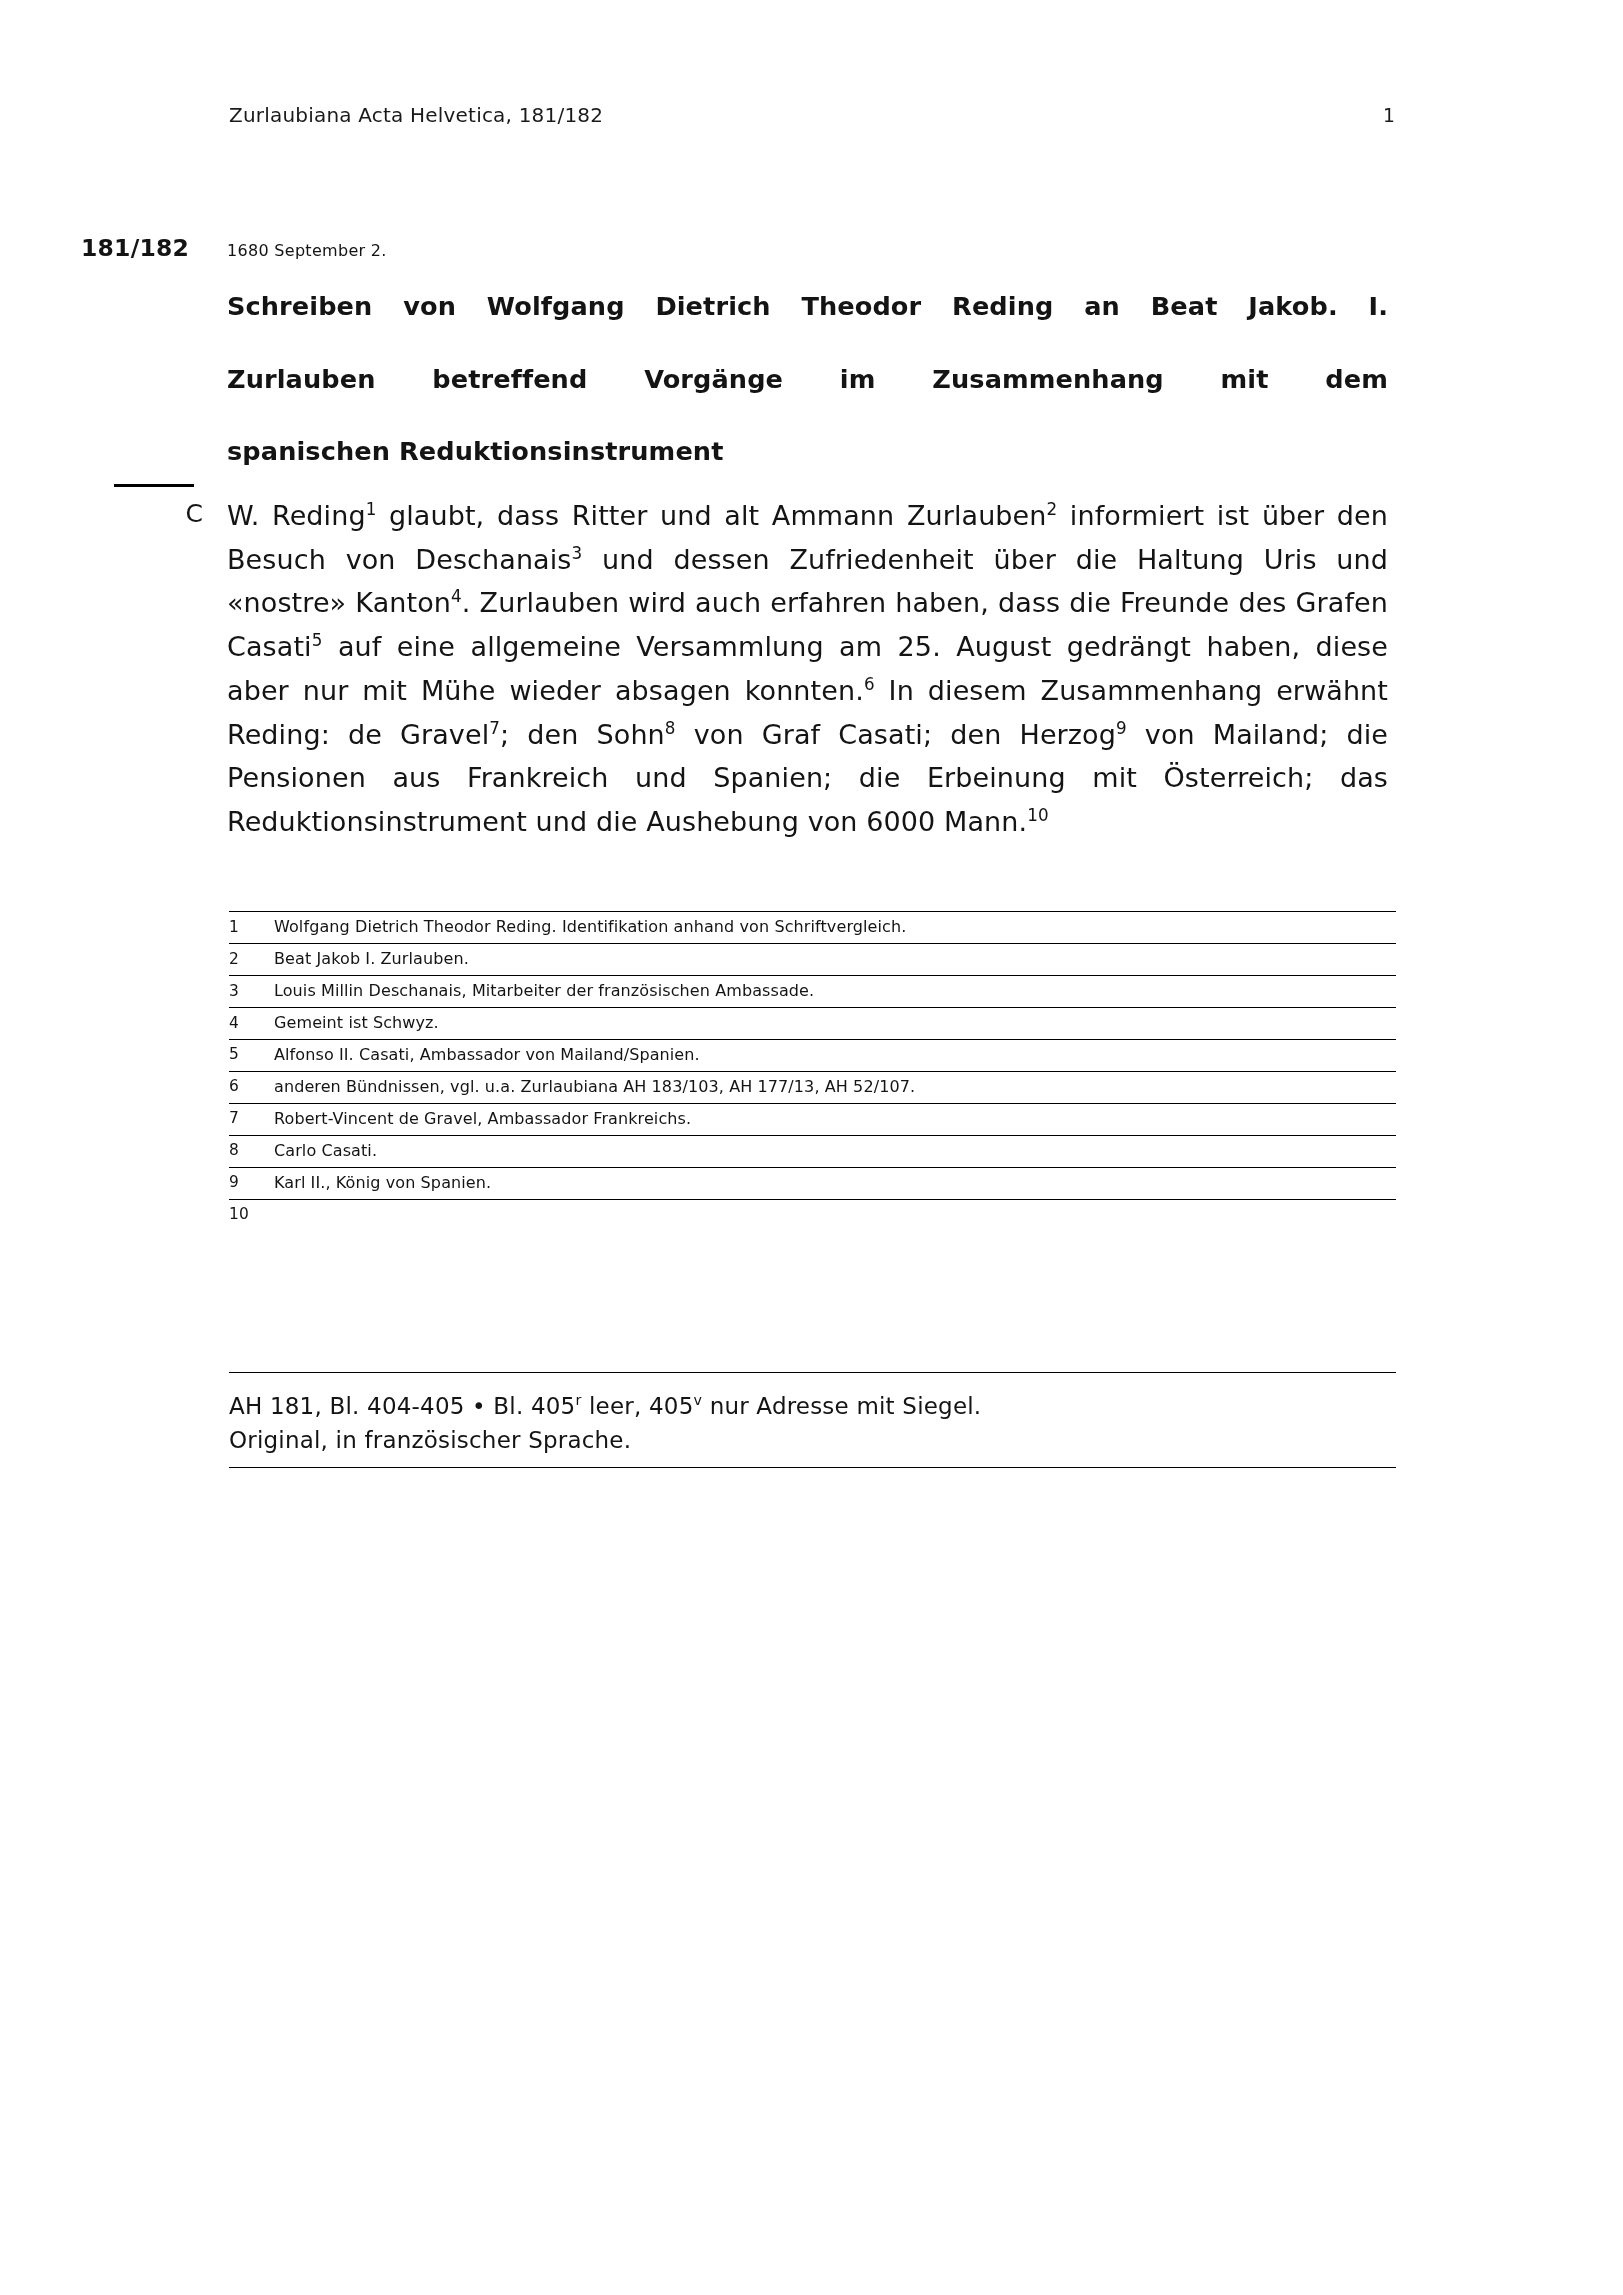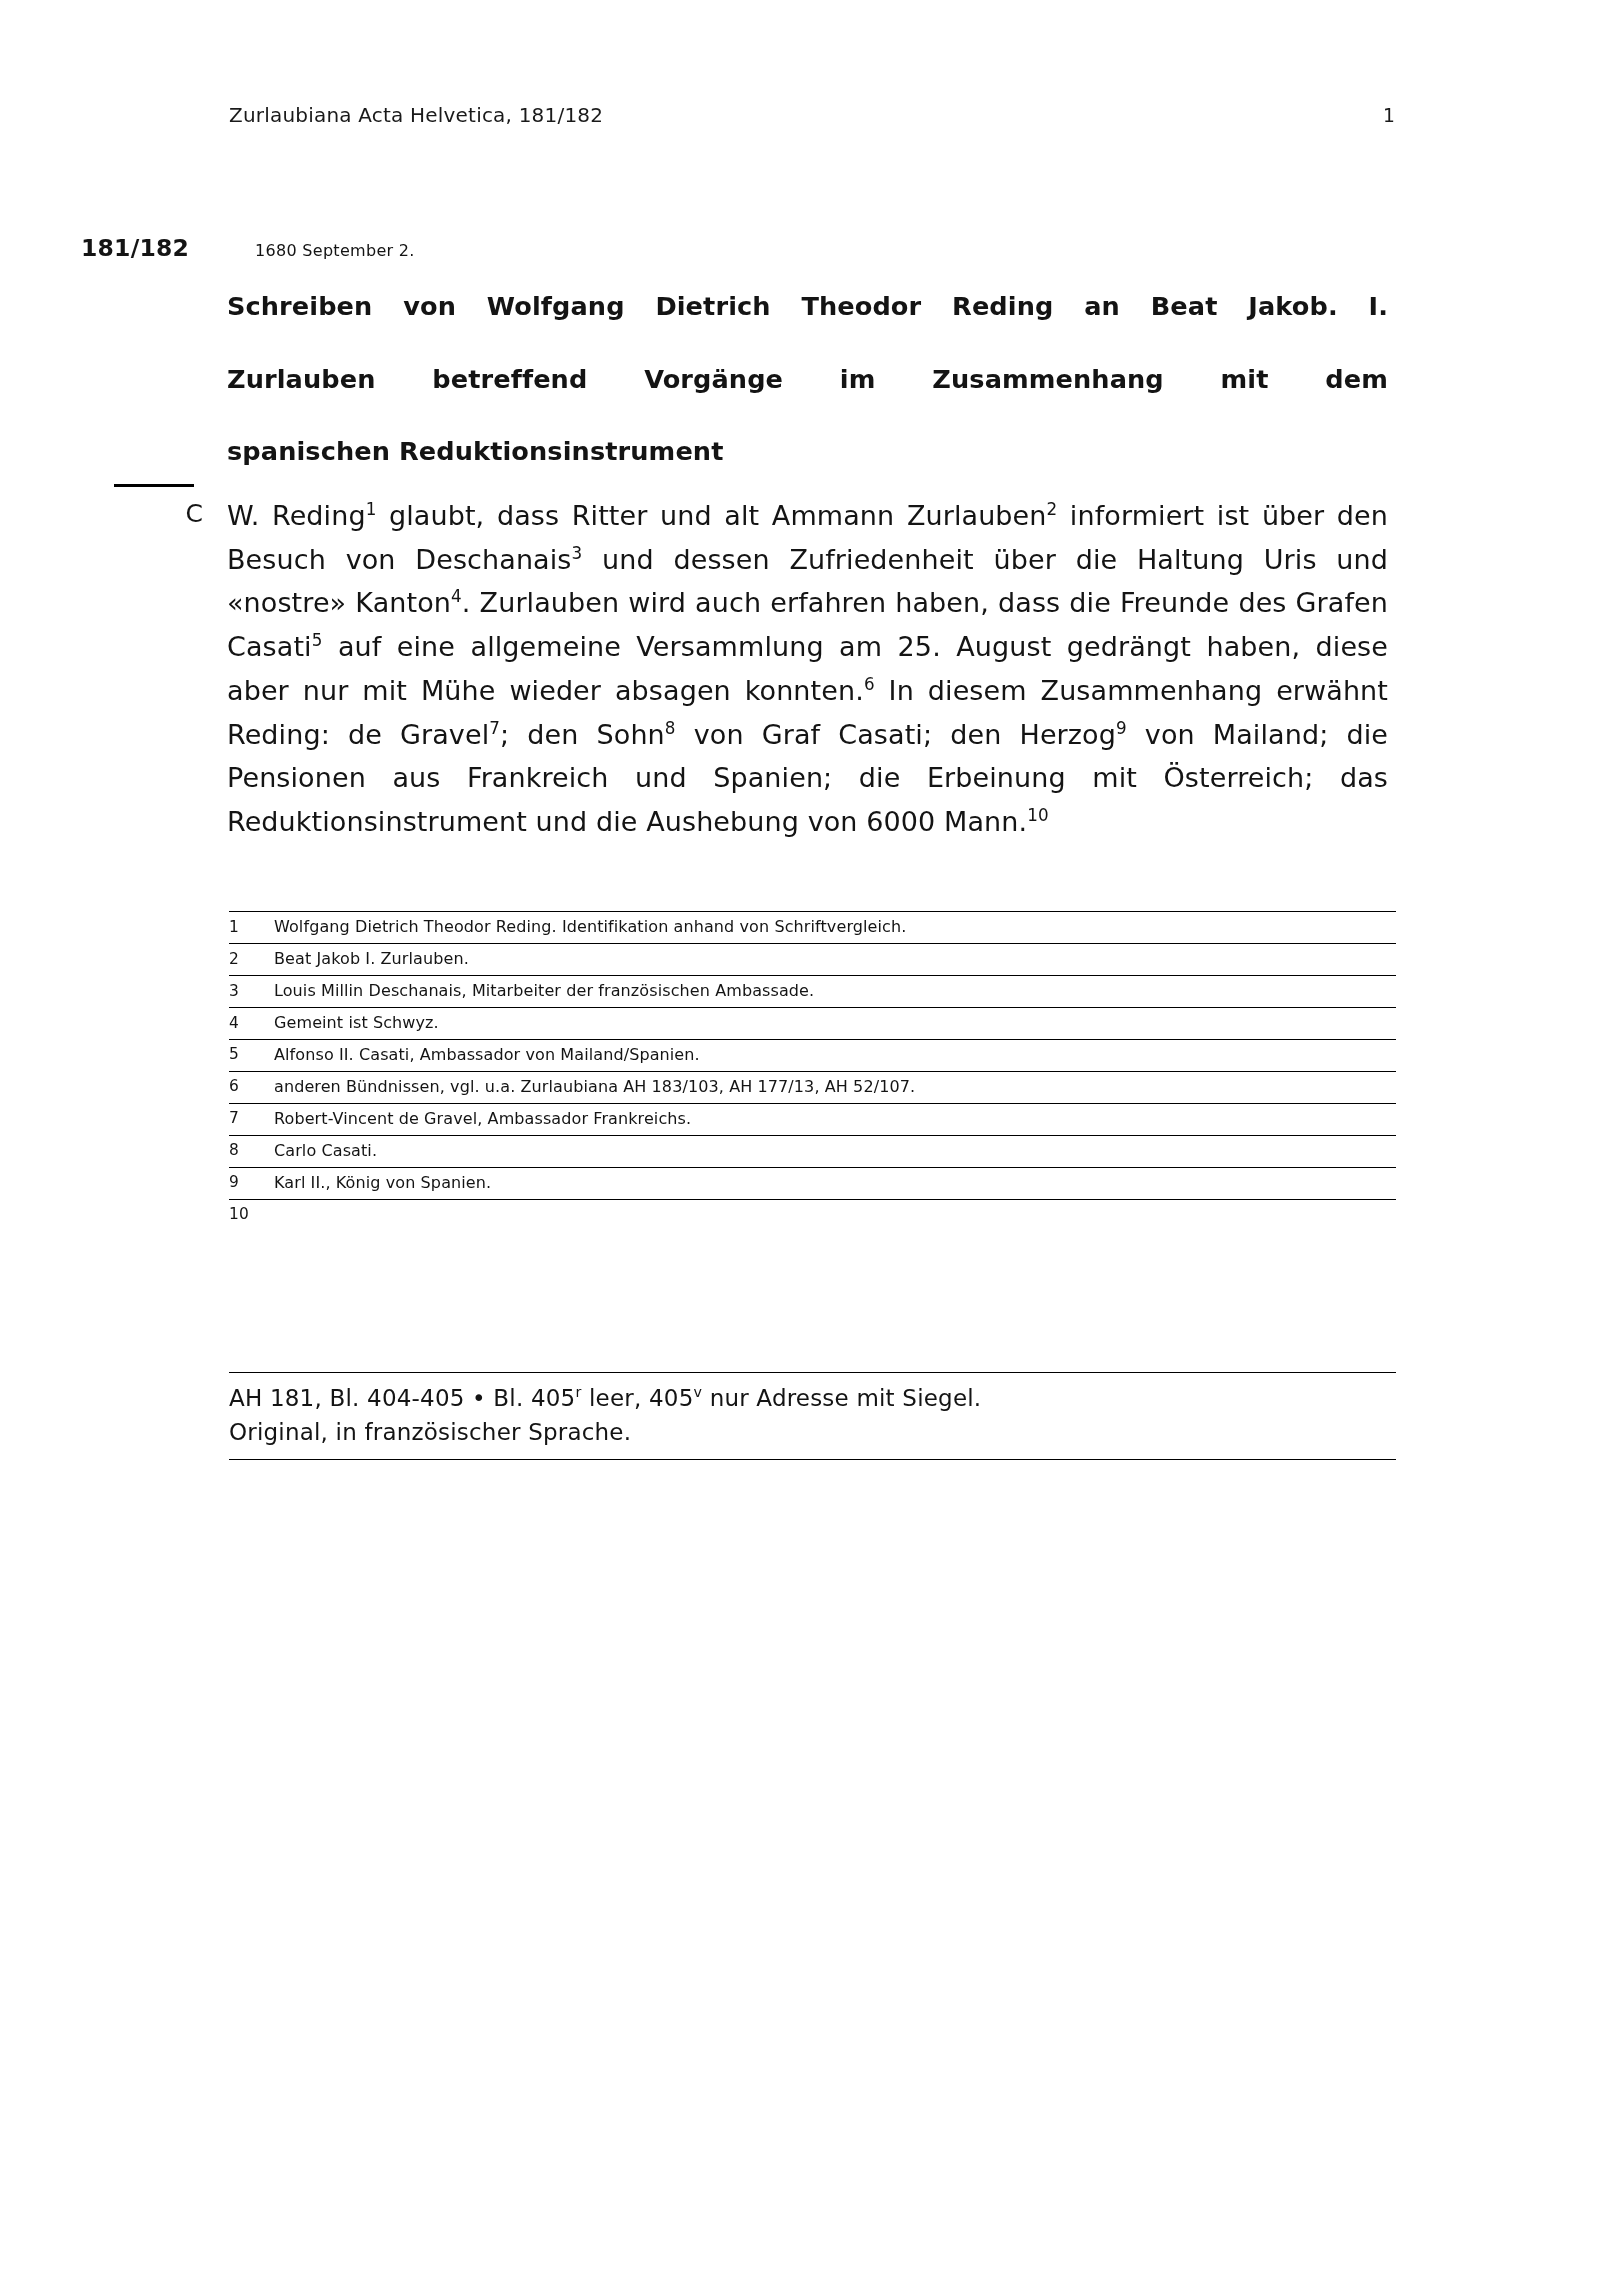--- a/index.html
+++ b/index.html
@@ -41,21 +41,20 @@
   
   .doc-head {
     position: absolute;
     left: 81px;
     top: 234px;
     width: 1315px;
   }
   .doc-number-line {
     display: flex;
     align-items: baseline;
-    gap: 28px;
   }
   .doc-number {
     width: 146px;
     flex: 0 0 146px;
     font-size: 23.5px;
     font-weight: bold;
     letter-spacing: 0.2px;
     text-align: left;
     padding-left: 0px;
   }
@@ -156,21 +155,21 @@
   }
 
   
   .source-block {
     position: absolute;
     left: 229px;
     top: 1372px;
     width: 1167px;
     border-top: 1.3px solid #000;
     border-bottom: 1.3px solid #000;
-    padding-top: 8px;
+    padding-top: 16px;
     padding-bottom: 9.7px;
   }
   .source-line {
     font-size: 23px;
     line-height: 1.48;
     letter-spacing: 0.2px;
     display: block;
   }
   .source-line sup {
     font-size: 0.62em;

